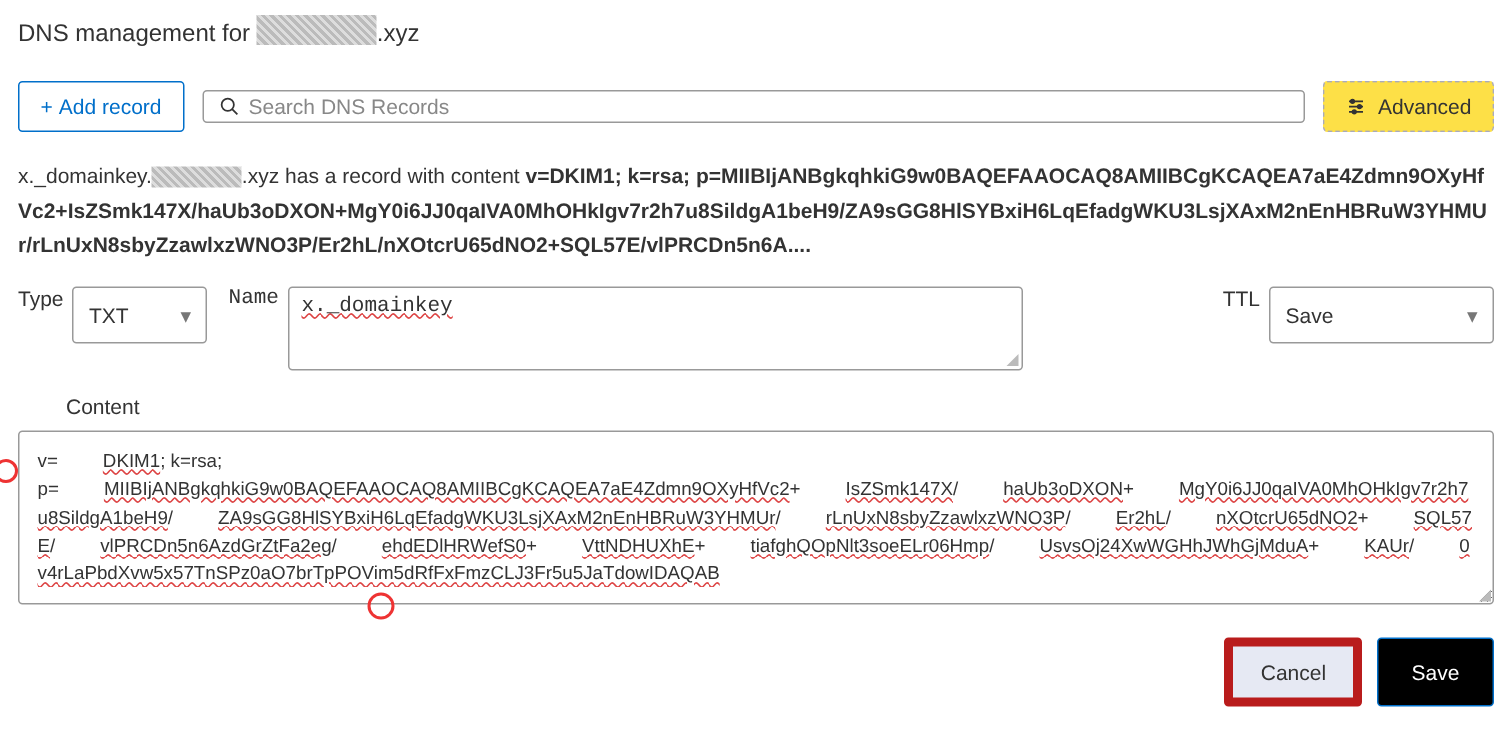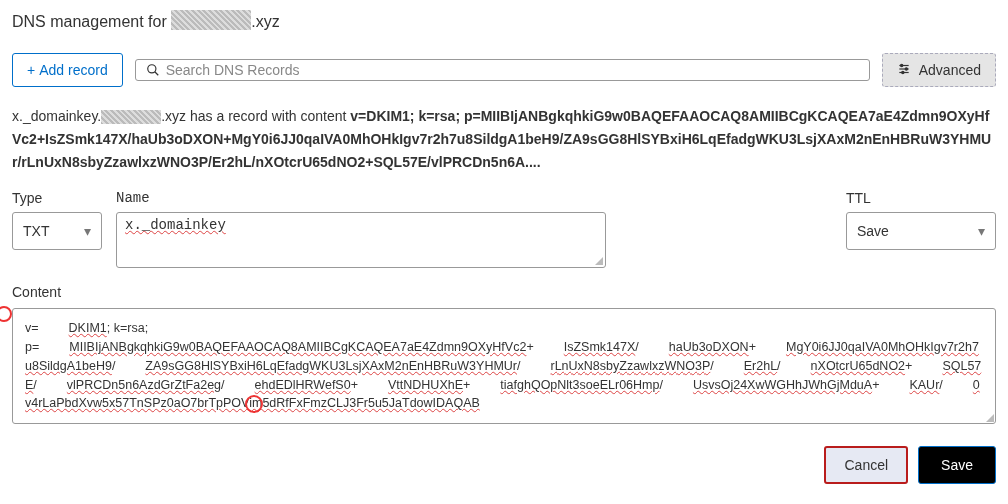--- a/index.html
+++ b/index.html
@@ -4,41 +4,41 @@
 <style>
   * { box-sizing: border-box; margin: 0; padding: 0; }
   body { font-family: -apple-system, BlinkMacSystemFont, "Segoe UI", Arial, sans-serif; font-size: 14px; color: #333; background: #fff; padding: 10px 12px; width: 1008px; }
   .page-title { font-size: 16px; font-weight: 400; color: #333; margin-bottom: 22px; }
   .redact { display: inline-block; width: 80px; height: 20px; background: repeating-linear-gradient(45deg,#bbb,#bbb 2px,#ddd 2px,#ddd 4px); vertical-align: -3px; }
   .toolbar { display: flex; align-items: center; gap: 12px; margin-bottom: 18px; }
   .btn-add { border: 1px solid #006fca; color: #006fca; background: #fff; border-radius: 3px; padding: 8px 14px; font-size: 14px; cursor: pointer; display: flex; align-items: center; gap: 4px; }
   .search-wrap { flex: 1; border: 1px solid #999; border-radius: 3px; display: flex; align-items: center; padding: 0 10px; height: 22px; }
   .search-wrap input { border: none; outline: none; flex: 1; font-size: 14px; margin-left: 6px; color: #555; }
   .search-wrap input::placeholder { color: #888; }
-  .btn-adv { background: #e5e5e5; border: 1px dashed #aab; border-radius: 3px; padding: 8px 14px; font-size: 14px; color: #333; cursor: pointer; display: flex; align-items: flex-start; gap: 8px; }
+  .btn-adv { background: #fde047; border: 1px dashed #aab; border-radius: 3px; padding: 8px 14px; font-size: 14px; color: #333; cursor: pointer; display: flex; align-items: center; gap: 8px; }
   .summary { font-size: 14px; line-height: 1.65; margin-bottom: 16px; word-break: break-all; }
   .summary b { font-weight: 700; }
   .summary .lead { font-weight: 400; }
   .row { display: flex; gap: 14px; margin-bottom: 16px; }
-  .field { display: flex; flex-direction: column; gap: 6px; }
+  .field { display: flex; flex-direction: row; gap: 6px; justify-content: flex-end; }
   .field-label { font-size: 14px; color: #333; }
   .select { border: 1px solid #999; border-radius: 3px; height: 38px; width: 90px; padding: 0 10px; display: flex; align-items: center; justify-content: space-between; cursor: pointer; }
   .select .caret { color: #777; }
   .name-input { border: 1px solid #999; border-radius: 3px; height: 56px; padding: 4px 8px; font-size: 14px; resize: horizontal; width: 490px; position: relative; }
   .name-input .val { text-decoration: underline; text-decoration-color: #d44; text-decoration-style: wavy; text-decoration-thickness: 1px; }
   .ttl-select { width: 150px; }
-  .content-label { font-size: 14px; margin-bottom: 8px; }
+  .content-label { font-size: 14px; margin-bottom: 8px; margin-left: 32px; }
   .content-box-wrap { position: relative; }
   .content-box { border: 1px solid #999; border-radius: 3px; width: 100%; min-height: 100px; padding: 10px 12px; font-size: 12.5px; line-height: 1.5; word-break: break-all; resize: both; overflow: hidden; }
   .content-box .ul { text-decoration: underline; text-decoration-color: #d44; text-decoration-style: wavy; text-decoration-thickness: 1px; margin-left: 30px; }
   .circle { position: absolute; border: 2px solid #e33; border-radius: 50%; pointer-events: none; }
   .circle1 { width: 16px; height: 16px; left: -4px; top: 306px; }
   .circle2 { width: 18px; height: 18px; left: 245px; top: 395px; }
   .footer { display: flex; justify-content: flex-end; gap: 10px; margin-top: 22px; }
-  .btn-cancel { background: #e6e9f3; border: 2px solid #b91c1c; border-radius: 3px; padding: 9px 18px; font-size: 14px; color: #333; cursor: pointer; }
+  .btn-cancel { background: #e6e9f3; border: 6px solid #b91c1c; border-radius: 3px; padding: 9px 18px; font-size: 14px; color: #333; cursor: pointer; }
   .btn-save { background: #000000; border: 1px solid #006fca; border-radius: 3px; padding: 9px 22px; font-size: 14px; color: #fff; cursor: pointer; }
   .mag { width:14px; height:14px; }
   .resize-tri { position:absolute; right:2px; bottom:2px; width:0; height:0; border-right:8px solid #bbb; border-top:8px solid transparent; }
 </style>
 </head>
 <body>
 
 <h1 class="page-title">
   <span>DNS management for </span><span class="redact"></span><span>.xyz</span>
 </h1>

